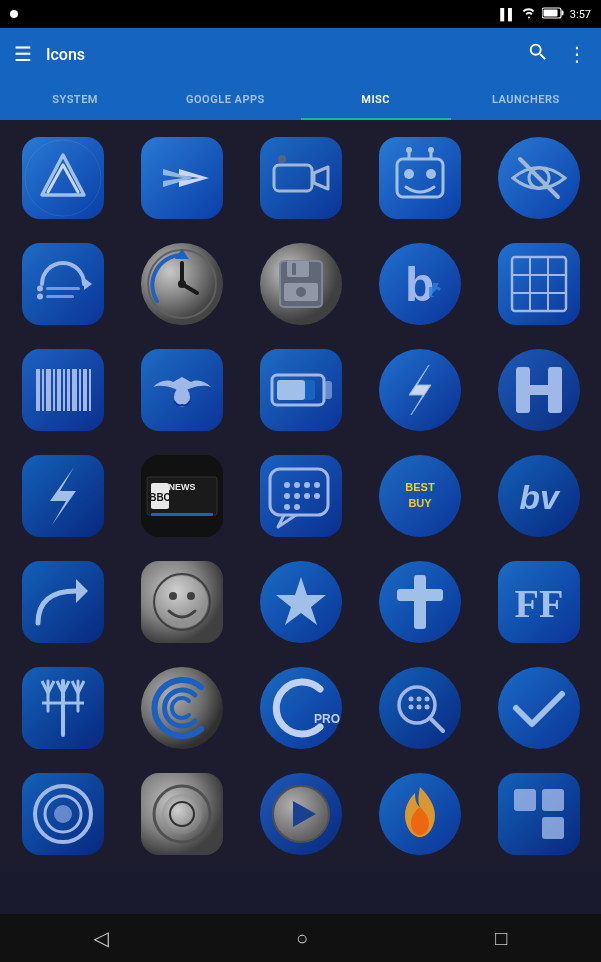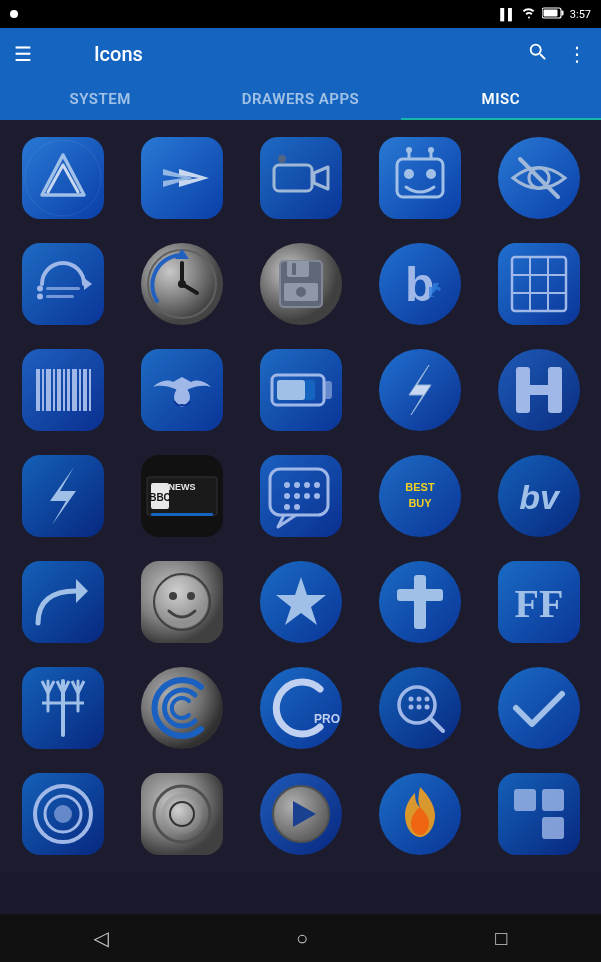--- a/index.html
+++ b/index.html
@@ -27,37 +27,37 @@
     
     .app-bar {
       height: 52px;
       background: #1565C0;
       display: flex;
       align-items: center;
       padding: 0 14px;
       justify-content: space-between;
     }
     .app-bar-left { display: flex; align-items: center; gap: 14px; }
-    .app-bar-title { color: #fff; font-size: 20px; font-weight: 500; margin-left: 48px; }
+    .app-bar-title { color: #fff; font-size: 16px; font-weight: 500; }
     .app-bar-right { display: flex; align-items: center; gap: 18px; }
     .app-bar-icon { color: #fff; font-size: 20px; cursor: pointer; }
 
     
     .tabs-bar {
       height: 40px;
       background: #1565C0;
       display: flex;
       align-items: stretch;
     }
     .tab {
       flex: 1;
       display: flex;
       align-items: center;
       justify-content: center;
-      font-size: 15px;
+      font-size: 11px;
       font-weight: 600;
       color: rgba(255,255,255,0.6);
       cursor: pointer;
       border-bottom: 2px solid transparent;
       letter-spacing: 0.5px;
     }
     .tab.active {
       color: #fff;
       border-bottom: 2px solid #14b8a6;
     }
@@ -135,22 +135,23 @@
       <svg width="22" height="22" viewBox="0 0 24 24" fill="white">
         <path d="M15.5 14h-.79l-.28-.27A6.471 6.471 0 0 0 16 9.5 6.5 6.5 0 1 0 9.5 16c1.61 0 3.09-.59 4.23-1.57l.27.28v.79l5 4.99L20.49 19l-4.99-5zm-6 0C7.01 14 5 11.99 5 9.5S7.01 5 9.5 5 14 7.01 14 9.5 11.99 14 9.5 14z"></path>
       </svg>
     </span>
     <span class="app-bar-icon">⋮</span>
   </div>
 </div>
 
 <div class="tabs-bar">
   <div class="tab">SYSTEM</div>
-  <div class="tab">DRAWERS APPS</div>
+  <div class="tab">GOOGLE APPS</div>
   <div class="tab active">MISC</div>
+  <div class="tab">LAUNCHERS</div>
 </div>
 
 <div class="icons-grid">
 
   <div class="icon-cell">
     <svg class="icon-svg" viewBox="0 0 82 82">
       <rect width="82" height="82" rx="18" fill="url(#blueGrad)"></rect>
       <defs>
           <linearGradient id="blueGrad" x1="0%" y1="0%" x2="100%" y2="100%">
             <stop offset="0%" style="stop-color:#2979d4"></stop>

